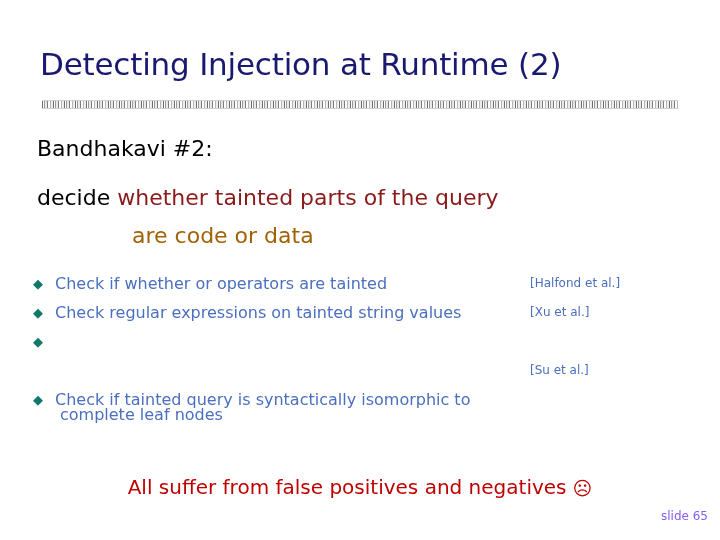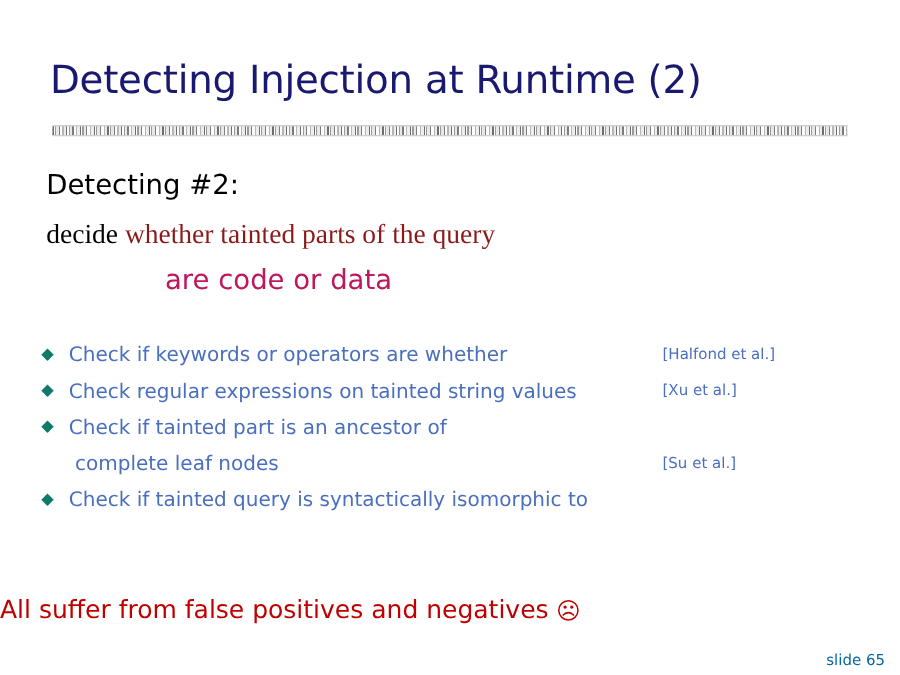--- a/index.html
+++ b/index.html
@@ -63,26 +63,26 @@
     left: 37px;
     top: 131px;
     width: 640px;
   }
   .challenge-line {
     font-size: 22px;
     line-height: 36px;
     color: #000000;
     white-space: nowrap;
   }
-  .challenge-line-2 { margin-top: 2px; font-family: Liberation Serif, serif; }
+  .challenge-line-2 { margin-top: 13px; }
   .challenge-red { color: #8b1a1a; }
   .challenge-line-3 {
     font-size: 22px;
     line-height: 36px;
-    color: #be185d;
+    color: #a16207;
     padding-left: 95px;
     margin-top: 2px;
     white-space: nowrap;
   }
 
   
   .body-grid {
     position: absolute;
     left: 32px;
     top: 269px;
@@ -108,96 +108,96 @@
     text-align: left;
     padding-left: 1px;
   }
   .bullet-mark.blank { color: transparent; }
   .row-text {
     font-size: 16px;
     line-height: 29px;
     color: #4a6fbf;
     white-space: nowrap;
   }
-  .row-text.indent-1 { padding-left: 5px; }
+  .row-text.indent-1 { padding-left: 5px; margin-top: 44px; }
   .row-cite {
     font-size: 12px;
     line-height: 29px;
     color: #4a6fbf;
     white-space: nowrap;
   }
 
   
   .summary-line {
     position: absolute;
     left: 0;
     top: 472px;
     width: 720px;
+    text-align: center;
     font-size: 20px;
     line-height: 30px;
     color: #c00000;
     white-space: nowrap;
   }
   .summary-text { margin-right: 6px; }
   .sad-face {
     display: inline-block;
     font-size: 19px;
     line-height: 30px;
     vertical-align: -1px;
   }
 
   
   .slide-number {
     position: absolute;
     right: 12px;
-    top: 520px;
+    top: 508px;
     font-size: 12px;
     line-height: 16px;
-    color: #0369a1;
+    color: #8b5cf6;
     text-align: right;
     white-space: nowrap;
   }
 </style>
 </head>
 <body>
 
 <div id="slide">
 
   <div class="slide-title">Detecting Injection at Runtime (2)</div>
 
   <div class="title-rule"></div>
 
   <div class="challenge-block">
-    <div class="challenge-line">Detecting #2:</div>
+    <div class="challenge-line">Bandhakavi #2:</div>
     <div class="challenge-line challenge-line-2"><span>decide </span><span class="challenge-red">whether tainted parts of the query</span></div>
     <div class="challenge-line-3">are code or data</div>
   </div>
 
   <div class="body-grid">
 
     <div class="body-row">
       <div class="row-left">
         <span class="bullet-mark">◆</span>
-        <span class="row-text">Check if keywords or operators are whether</span>
+        <span class="row-text">Check if whether or operators are tainted</span>
       </div>
       <span class="row-cite">[Halfond et al.]</span>
     </div>
 
     <div class="body-row">
       <div class="row-left">
         <span class="bullet-mark">◆</span>
         <span class="row-text">Check regular expressions on tainted string values</span>
       </div>
       <span class="row-cite">[Xu et al.]</span>
     </div>
 
     <div class="body-row">
       <div class="row-left">
         <span class="bullet-mark">◆</span>
-        <span class="row-text">Check if tainted part is an ancestor of</span>
       </div>
       <span class="row-cite"></span>
     </div>
 
     <div class="body-row">
       <div class="row-left">
         <span class="bullet-mark blank"></span>
         <span class="row-text indent-1">complete leaf nodes</span>
       </div>
       <span class="row-cite">[Su et al.]</span>

